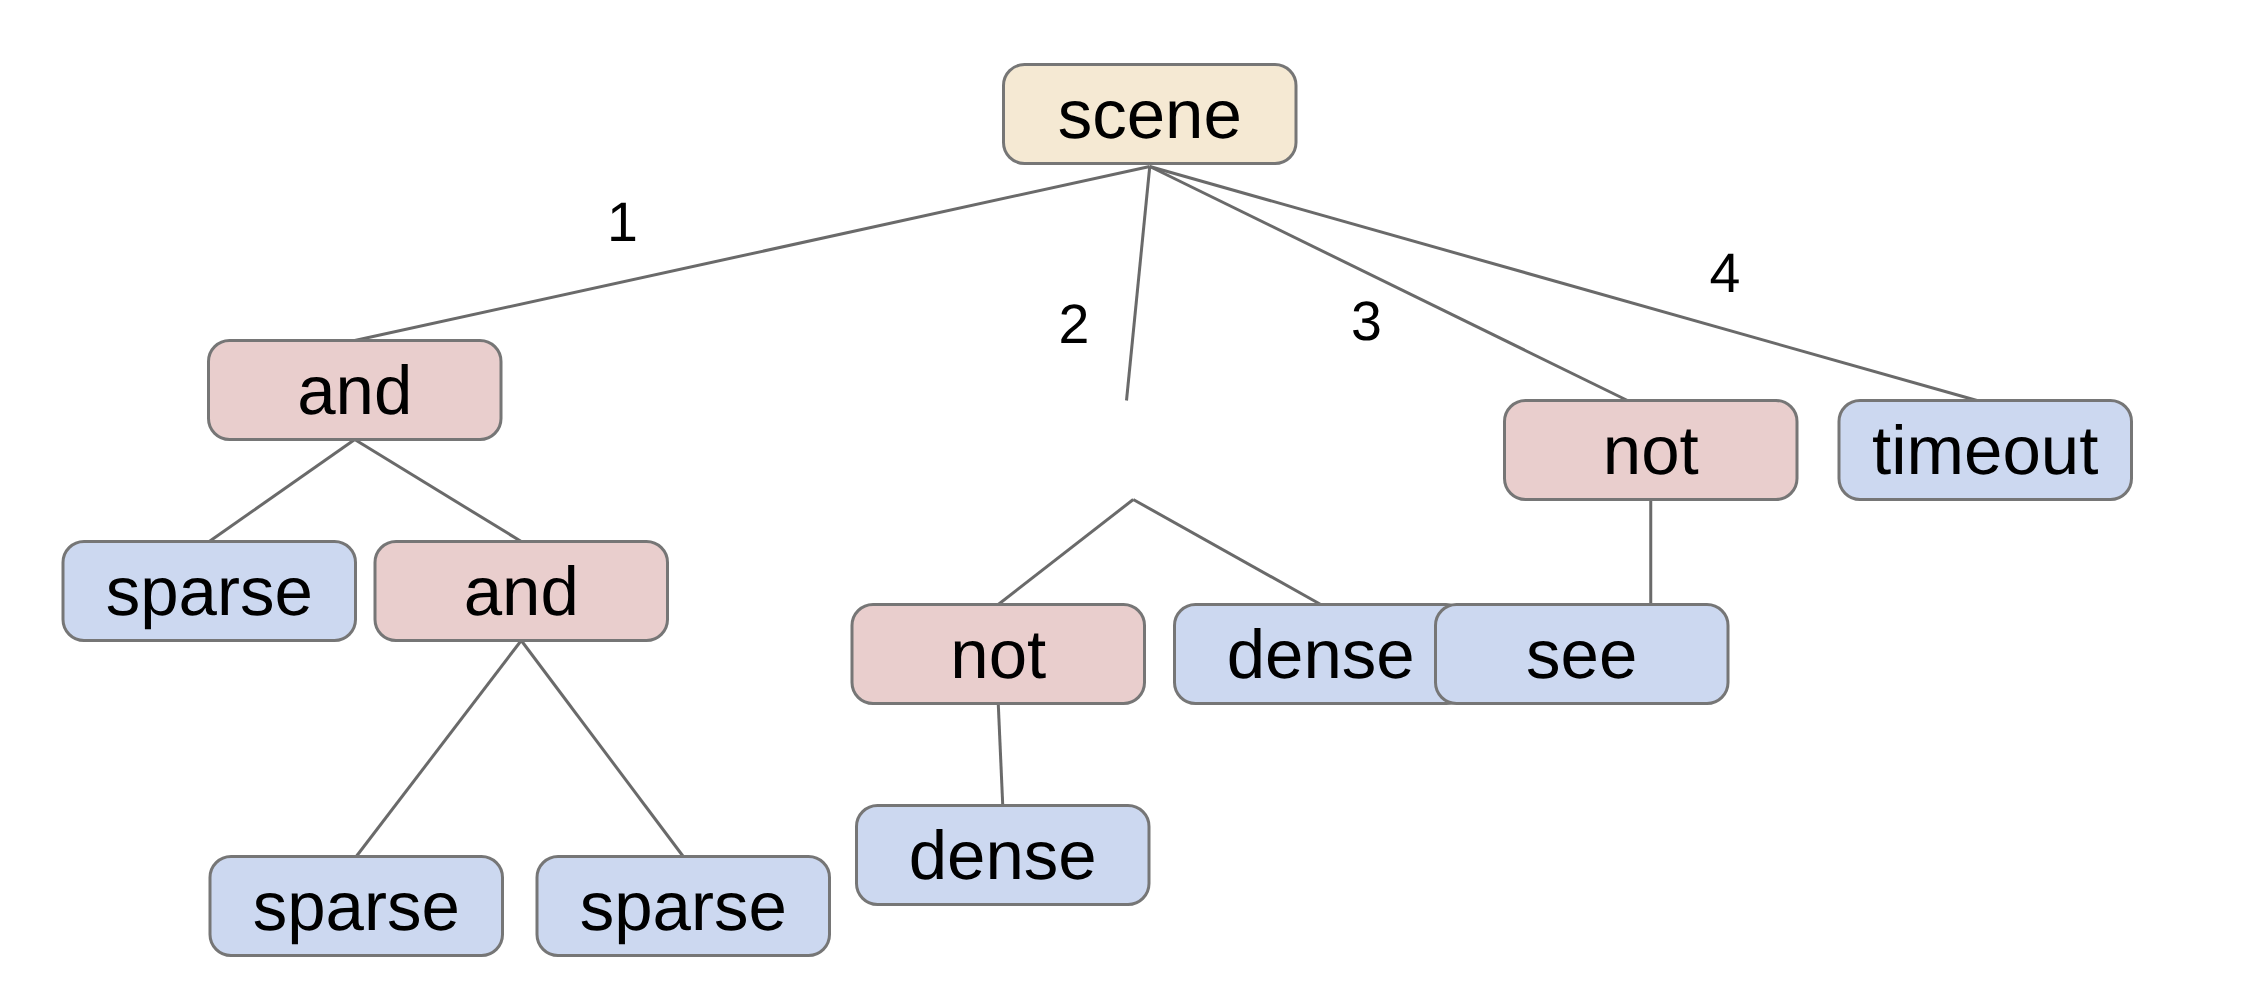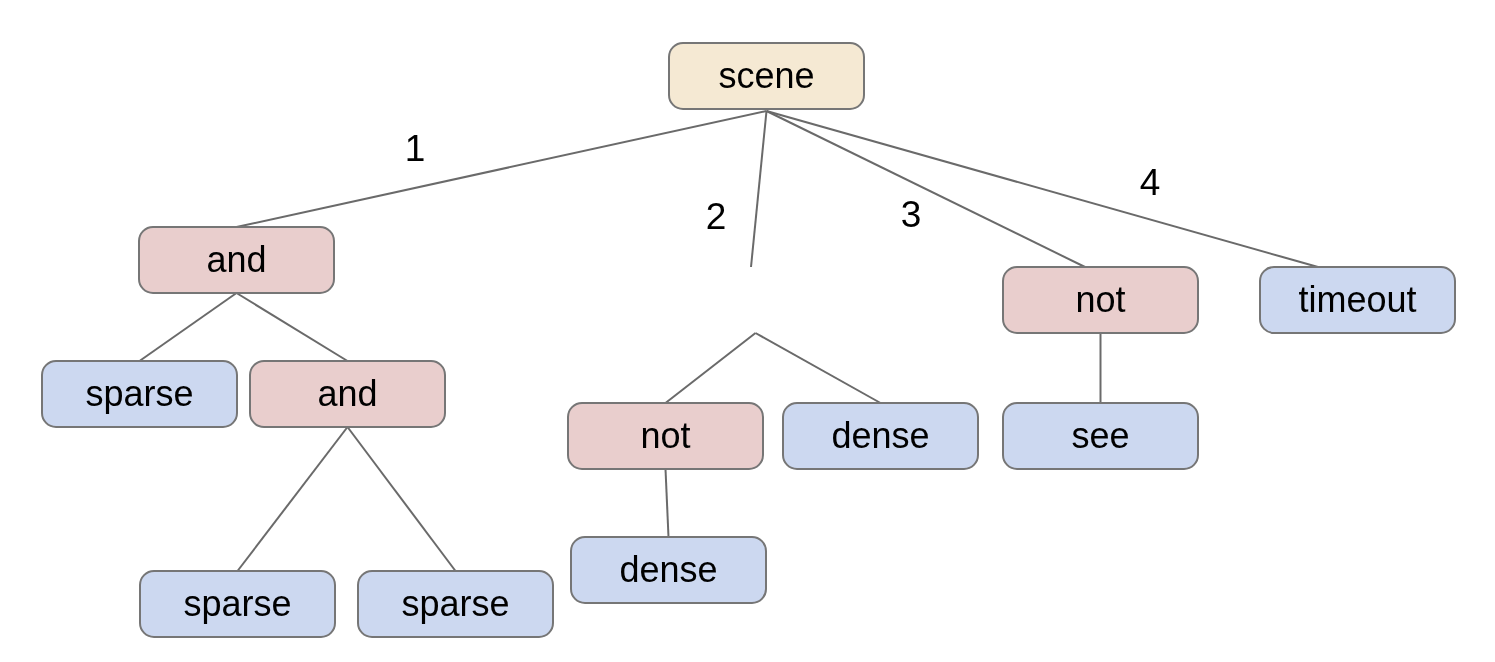--- a/index.html
+++ b/index.html
@@ -29,21 +29,21 @@
   .node {
     position: absolute;
     width: 197px;
     height: 68px;
     box-sizing: border-box;
     border: 2px solid var(--node-border, #767676);
     border-radius: 15px;
     display: flex;
     align-items: center;
     justify-content: center;
-    font-size: 36px;
+    font-size: 46px;
     line-height: 1;
     color: var(--text-color, #000000);
     white-space: nowrap;
   }
   .node.root { background: var(--root-fill, #f5e9d3); }
   .node.op   { background: var(--operator-fill, #e9cecd); }
   .node.leaf { background: var(--leaf-fill, #ccd8f0); }
   .edge-label {
     position: absolute;
     transform: translate(-50%, -50%);
@@ -74,26 +74,26 @@
 
   <div class="edge-label" style="left:415px; top:148px">1</div>
   <div class="edge-label" style="left:716px; top:216px">2</div>
   <div class="edge-label" style="left:911px; top:214px">3</div>
   <div class="edge-label" style="left:1150px; top:182px">4</div>
 
   <div class="node root" style="left:668px; top:42px">scene</div>
 
   <div class="node op" style="left:138px; top:226px">and</div>
   <div class="node op" style="left:1002px; top:266px">not</div>
-  <div class="node leaf" style="left:1259px; top:266px">timeout</div>
+  <div class="node leaf" style="left:1225px; top:266px">timeout</div>
 
   <div class="node leaf" style="left:41px; top:360px">sparse</div>
   <div class="node op" style="left:249px; top:360px">and</div>
 
   <div class="node op" style="left:567px; top:402px">not</div>
   <div class="node leaf" style="left:782px; top:402px">dense</div>
-  <div class="node leaf" style="left:1002px; top:402px">see</div>
+  <div class="node leaf" style="left:956px; top:402px">see</div>
 
   <div class="node leaf" style="left:570px; top:536px">dense</div>
   <div class="node leaf" style="left:139px; top:570px">sparse</div>
   <div class="node leaf" style="left:357px; top:570px">sparse</div>
 
 </div>
 
 </body></html>

